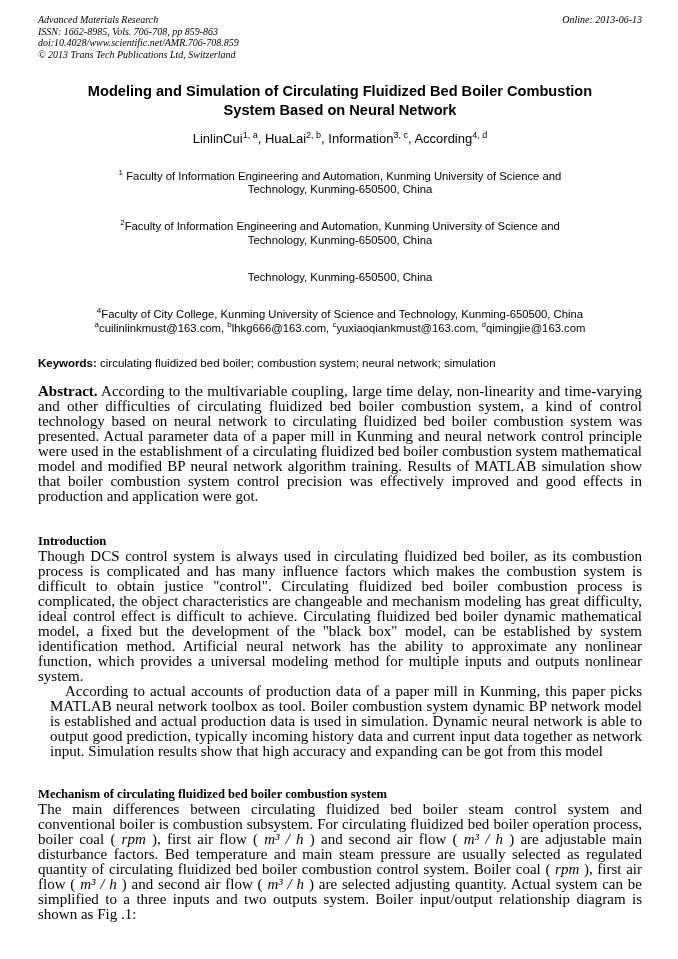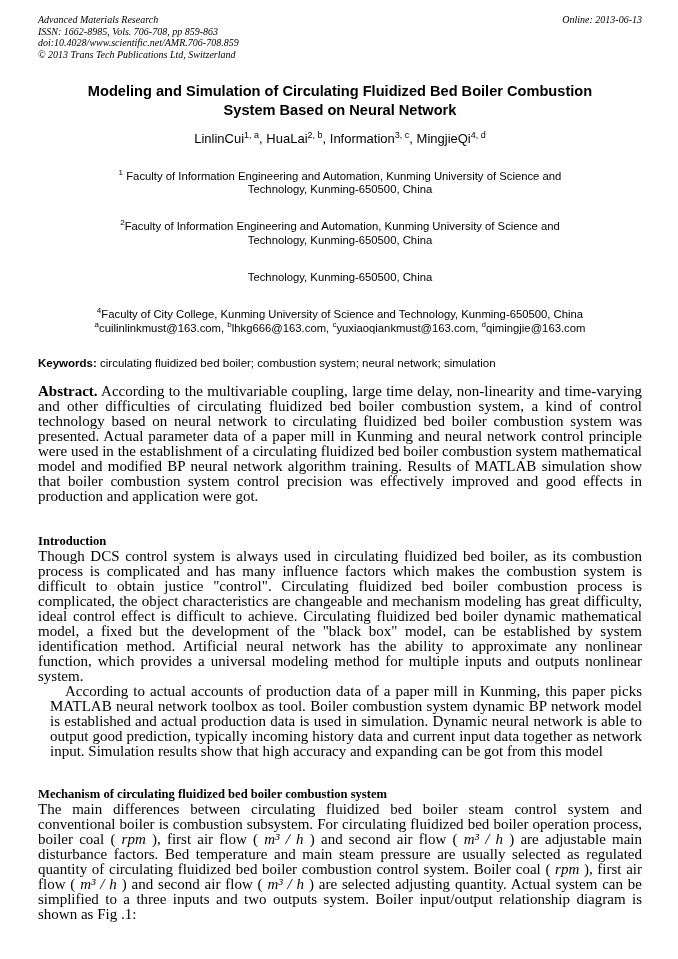--- a/index.html
+++ b/index.html
@@ -84,21 +84,21 @@
       <div>© 2013 Trans Tech Publications Ltd, Switzerland</div>
     </div>
     <div class="hdr-right">Online: 2013-06-13</div>
   </header>
 
   <h1 class="title">
       <span class="title-line">Modeling and Simulation of Circulating Fluidized Bed Boiler Combustion</span>
       <span class="title-line">System Based on Neural Network</span>
     </h1>
 
-  <div class="authors"><span>LinlinCui</span><sup>1, a</sup><span>, </span><span>HuaLai</span><sup>2, b</sup><span>, </span><span>Information</span><sup>3, c</sup><span>, </span><span>MingjieQi</span><sup>4, d</sup><span></span></div>
+  <div class="authors"><span>LinlinCui</span><sup>1, a</sup><span>, </span><span>HuaLai</span><sup>2, b</sup><span>, </span><span>Information</span><sup>3, c</sup><span>, </span><span>According</span><sup>4, d</sup><span></span></div>
 
   <div class="aff">
       <span class="aff-line"><sup>1</sup><span> Faculty of Information Engineering and Automation, Kunming University of Science and</span></span>
       <span class="aff-line">Technology, Kunming-650500, China</span>
     </div>
 
   <div class="aff">
       <span class="aff-line"><sup>2</sup><span>Faculty of Information Engineering and Automation, Kunming University of Science and</span></span>
       <span class="aff-line">Technology, Kunming-650500, China</span>
     </div>

